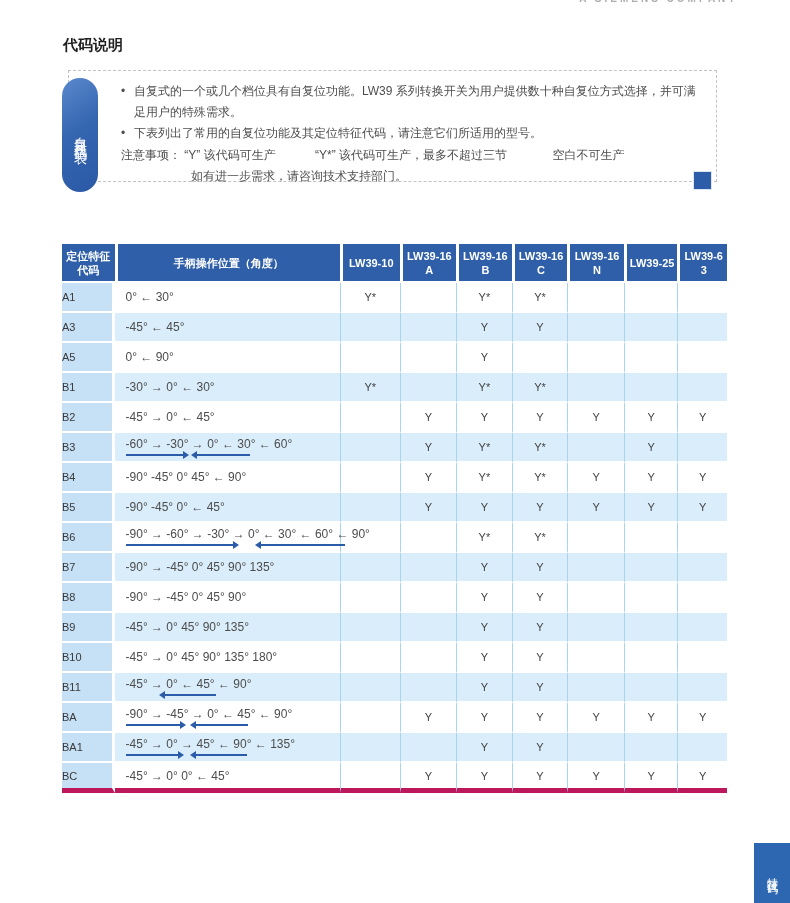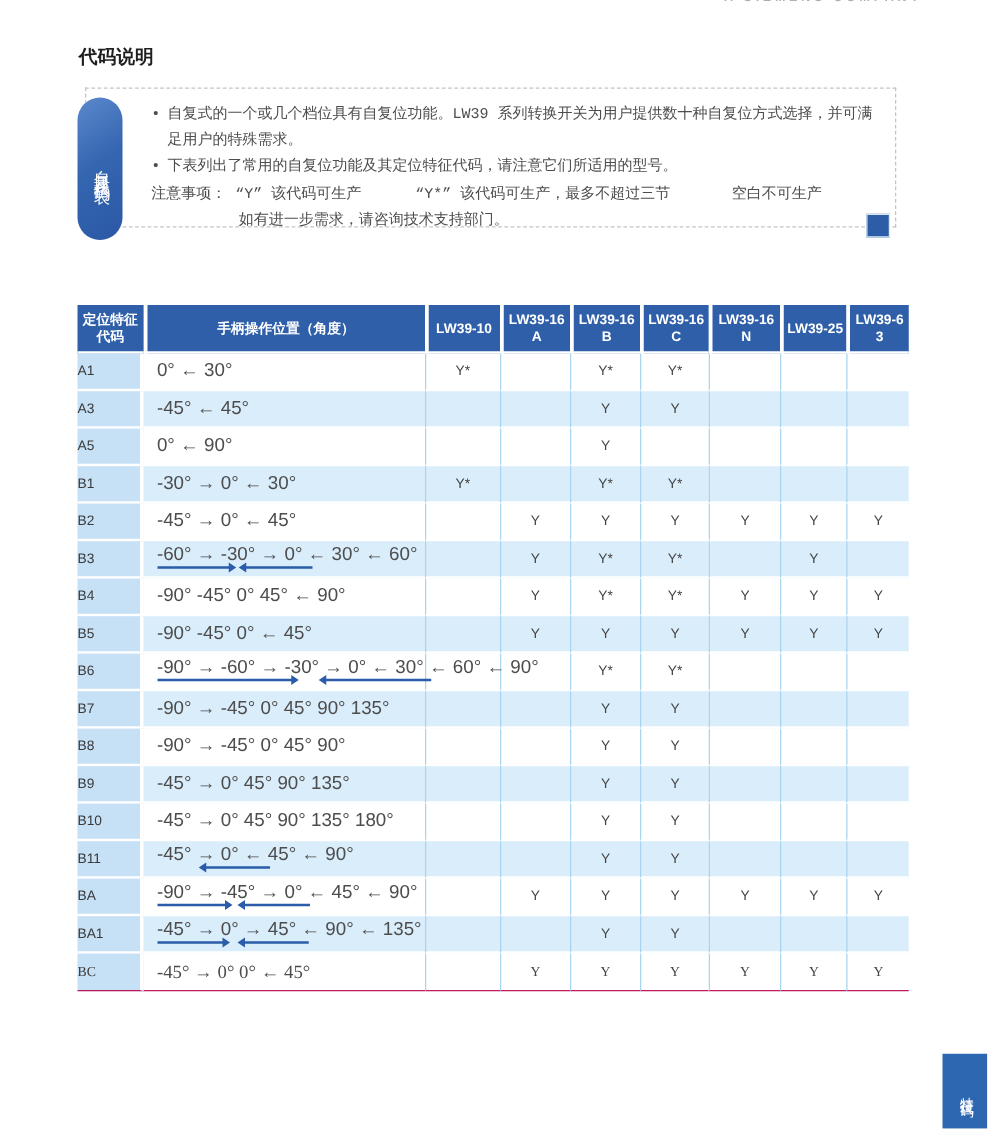--- a/index.html
+++ b/index.html
@@ -7,21 +7,21 @@
   body { font-family:"Liberation Sans", sans-serif; }
   .page { position:relative; width:790px; height:903px; background:#fff; overflow:hidden; }
 
   .watermark { position:absolute; top:-7px; right:52px; font-size:10px; letter-spacing:3px;
                color:#aeaeae; font-weight:600; white-space:nowrap; }
 
   .title { position:absolute; left:63px; top:36px; font-size:15px; font-weight:bold; color:#1f1f1f; }
 
   
   .info-box { position:absolute; left:68px; top:70px; width:649px; height:112px;
-              border:1px dashed #c3c3c3;font-family:Liberation Mono, monospace; }
+              border:1px dashed #c3c3c3; }
   .pill { position:absolute; left:-7px; top:7px; width:36px; height:114px; border-radius:18px;
           background:linear-gradient(145deg,#5b89cd 0%, #3566b0 45%, #2a58a5 100%);
           color:#fff; display:flex; align-items:center; justify-content:center;
           writing-mode:vertical-rl; text-orientation:upright; font-size:13px; letter-spacing:3px; }
   .info-content { position:absolute; left:52px; top:10px; right:14px; font-size:12px; color:#4d4d4d; line-height:21px; }
   .info-content ul { list-style:none; }
   .info-content li { position:relative; padding-left:13px; }
   .info-content li::before { content:"•"; position:absolute; left:0; top:0; color:#4d4d4d; }
   .note-line { margin-top:1px; white-space:nowrap; }
   .note-line .n0 { margin-right:0; }
@@ -40,22 +40,22 @@
                    word-break:break-all; line-height:14px; }
   .code-table th:first-child { border-left:none; }
   .code-table td { height:30px; border-bottom:2px solid #ffffff; vertical-align:middle;
                    font-size:11px; color:#4a4a4a; }
   .code-table tbody tr:nth-child(even) td { background:#daedfb; }
   .code-table tbody tr:nth-child(odd)  td { background:#ffffff; }
   .code-table td.code { background:#c6e0f6 !important; text-align:left; color:#3a3a3a;
                         border-right:3px solid #fff; }
   .code-table td.mark { text-align:center; border-left:1px solid #a9d4ef; color:#444; }
   .code-table td.pos  { padding:2px 4px 2px 11px; }
-  .code-table tbody tr:last-child td { border-bottom:1px solid #be185d;font-family:Liberation Serif, serif; }
-  .pos-text { display:block; font-size:15px; color:#4d4d4d; line-height:14px; white-space:nowrap; }
+  .code-table tbody tr:last-child td { border-bottom:5px solid #be185d; }
+  .pos-text { display:block; font-size:12px; color:#4d4d4d; line-height:14px; white-space:nowrap; }
   .arrows { height:7px; line-height:7px; white-space:nowrap; }
   .arr { display:inline-block; height:2px; background:#2a5caa; position:relative; vertical-align:middle; }
   .arr-r::after { content:""; position:absolute; right:-5px; top:-3px;
                   border-left:6px solid #2a5caa; border-top:4px solid transparent; border-bottom:4px solid transparent; }
   .arr-l::before { content:""; position:absolute; left:-5px; top:-3px;
                    border-right:6px solid #2a5caa; border-top:4px solid transparent; border-bottom:4px solid transparent; }
   .gap { display:inline-block; height:1px; }
 
   
   .side-tab { position:absolute; right:0; top:843px; width:36px; height:60px; background:#2e67b1;

